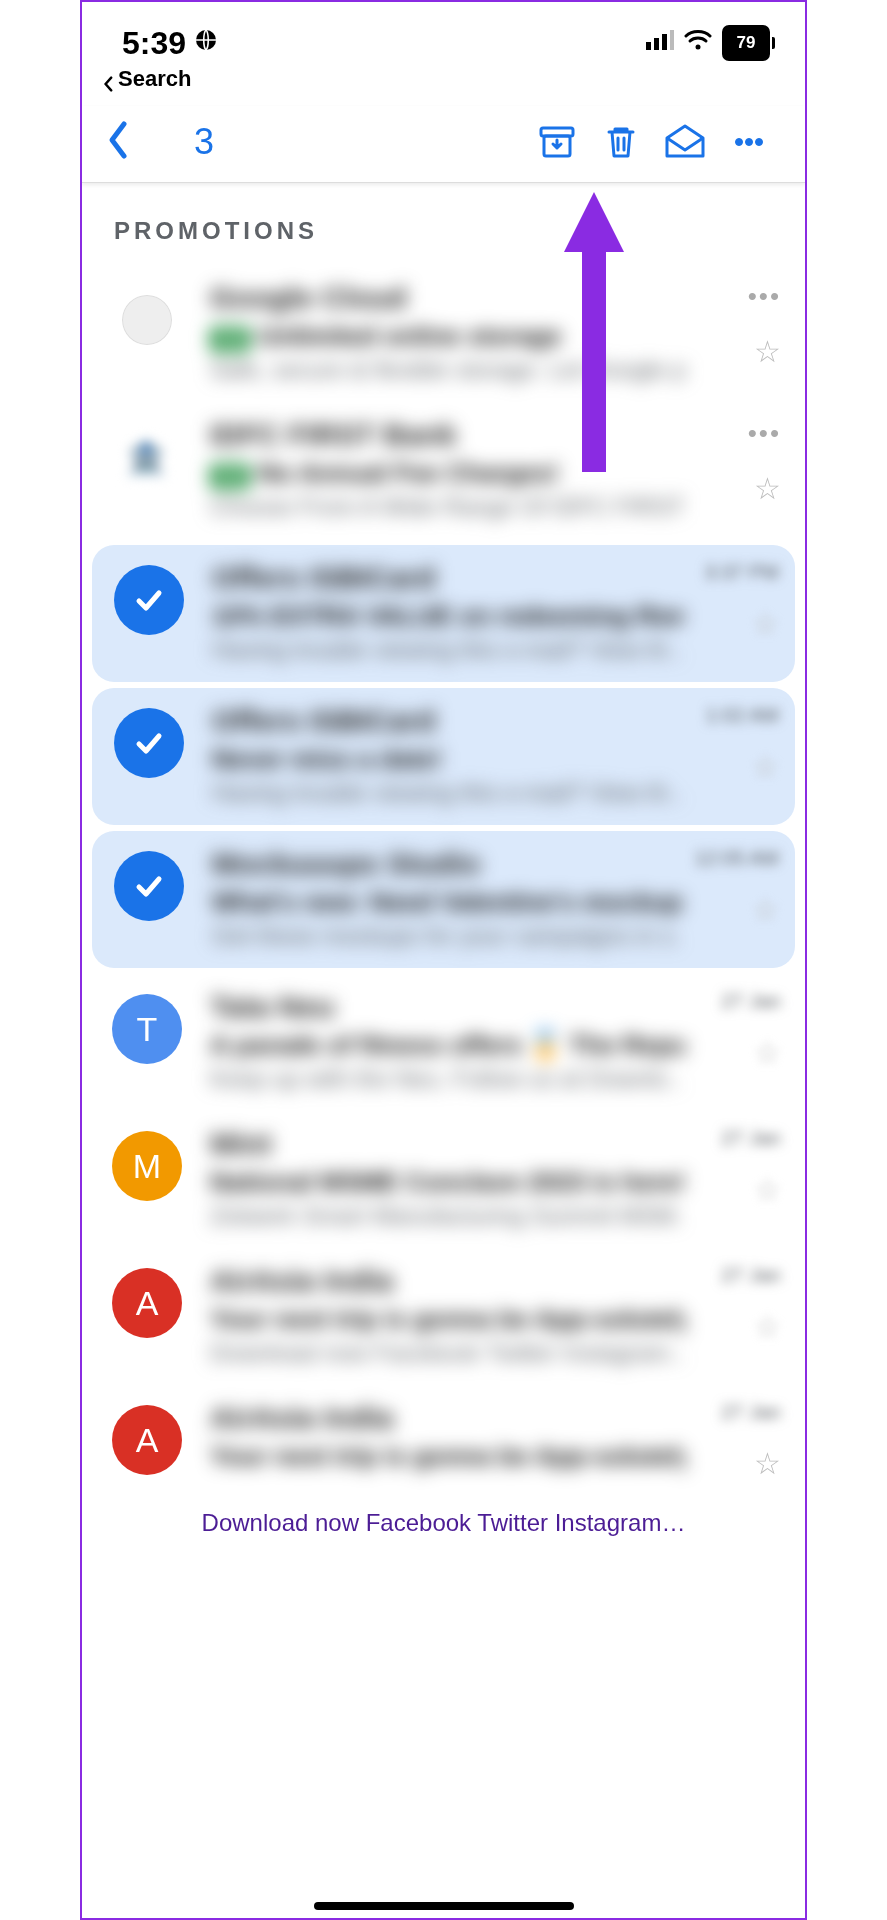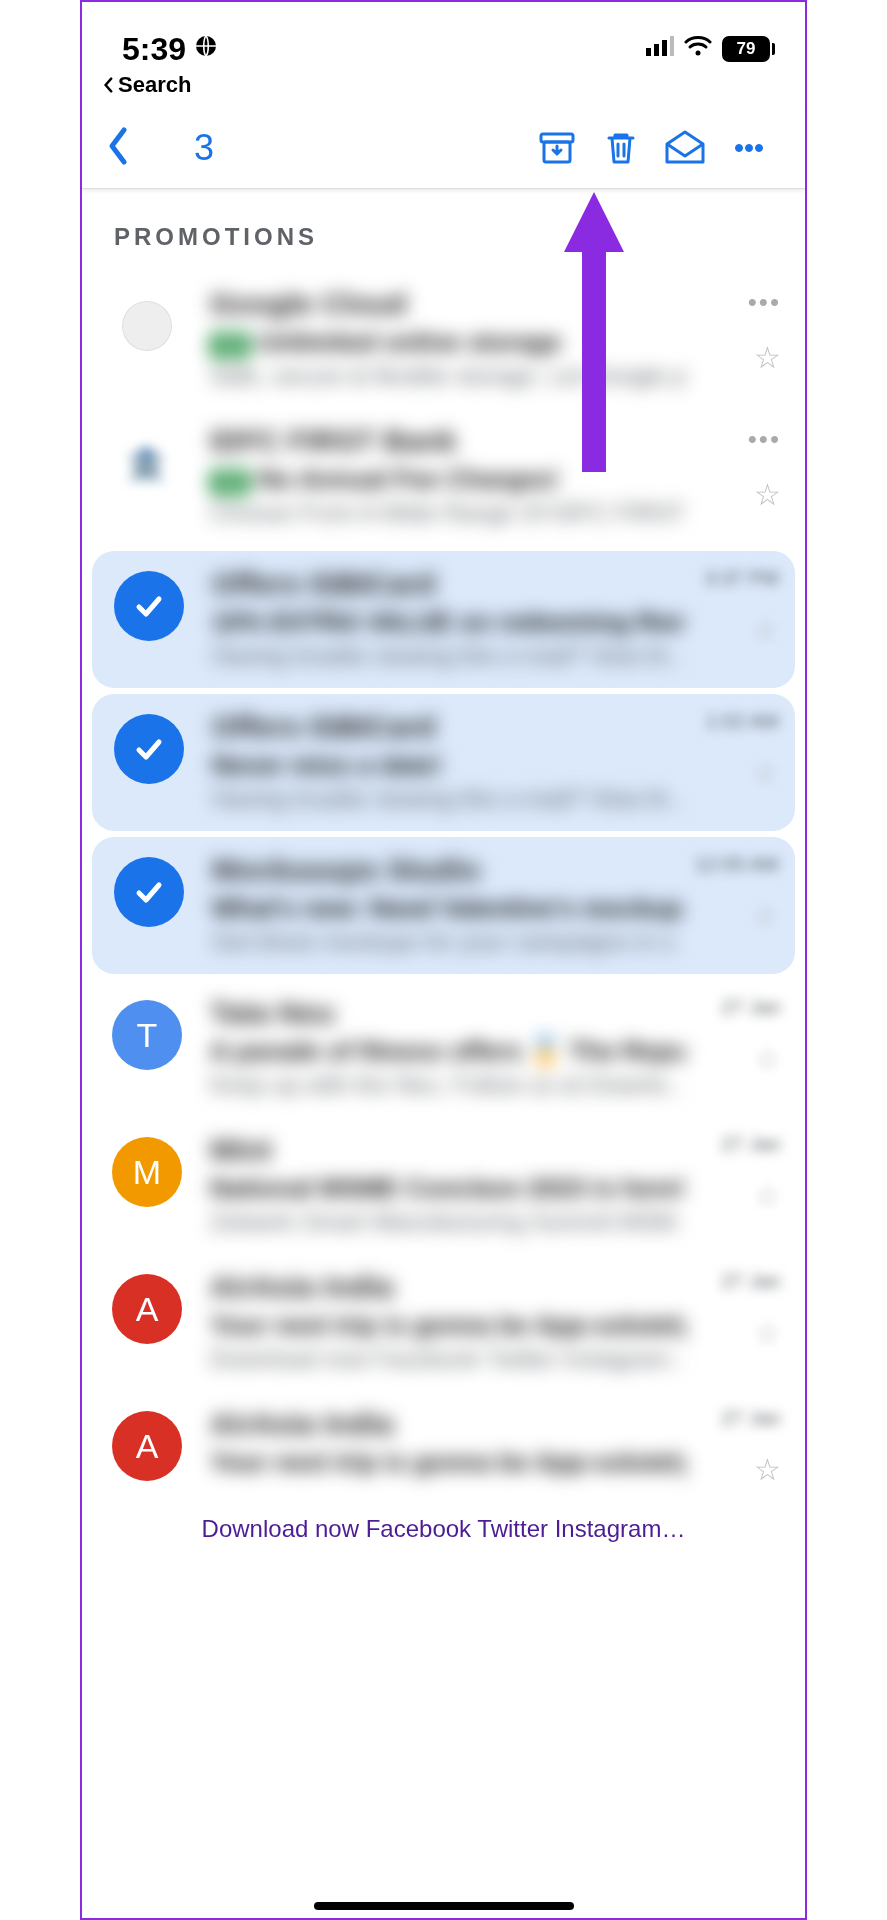--- a/index.html
+++ b/index.html
@@ -7,51 +7,51 @@
   body {
     font-family: -apple-system, 'SF Pro Text', 'Helvetica Neue', Arial, sans-serif;
     background: #fff;
     width: 727px;
     margin: 0 auto;
     position: relative;
     color: #000;
     border: 2px solid #8a2be2;
     overflow: hidden;
   }
-  .screen { padding-top: 0; margin-top: 6px; }
+  .screen { padding-top: 0; }
 
   
   .statusbar {
     display: flex;
     justify-content: space-between;
     align-items: center;
     padding: 22px 30px 0 40px;
     height: 60px;
   }
   .sb-left { display: flex; align-items: center; gap: 8px; font-weight: 700; font-size: 32px; }
   .sb-right { display: flex; align-items: center; gap: 10px; }
   .globe-icon { font-size: 24px; }
   .sig, .wifi { font-size: 22px; }
   .battbox {
     display: flex; align-items: center; gap: 2px;
   }
   .batt {
-    width: 48px; height: 26px; border: 2.5px solid #000; border-radius: 7px;
+    width: 48px; height: 36px; border: 2.5px solid #000; border-radius: 7px;
     position: relative; display: flex; align-items: center; justify-content: center;
     font-size: 17px; font-weight: 700; background: #000; color: #fff;
   }
   .battcap { width: 3px; height: 12px; background: #000; border-radius: 0 2px 2px 0; }
 
   
   .breadcrumb {
     padding: 4px 18px 14px 18px;
     font-size: 22px;
     font-weight: 600;
     color: #000;
-    display: flex; align-items: center; gap: 2px;
+    display: flex; align-items: flex-end; gap: 2px;
   }
   .breadcrumb svg { width: 16px; height: 16px; }
 
   
   .toolbar {
     display: flex;
     align-items: center;
     padding: 14px 24px 18px 24px;
     border-bottom: 1px solid #ddd;
     box-shadow: 0 2px 4px rgba(0,0,0,0.08);

